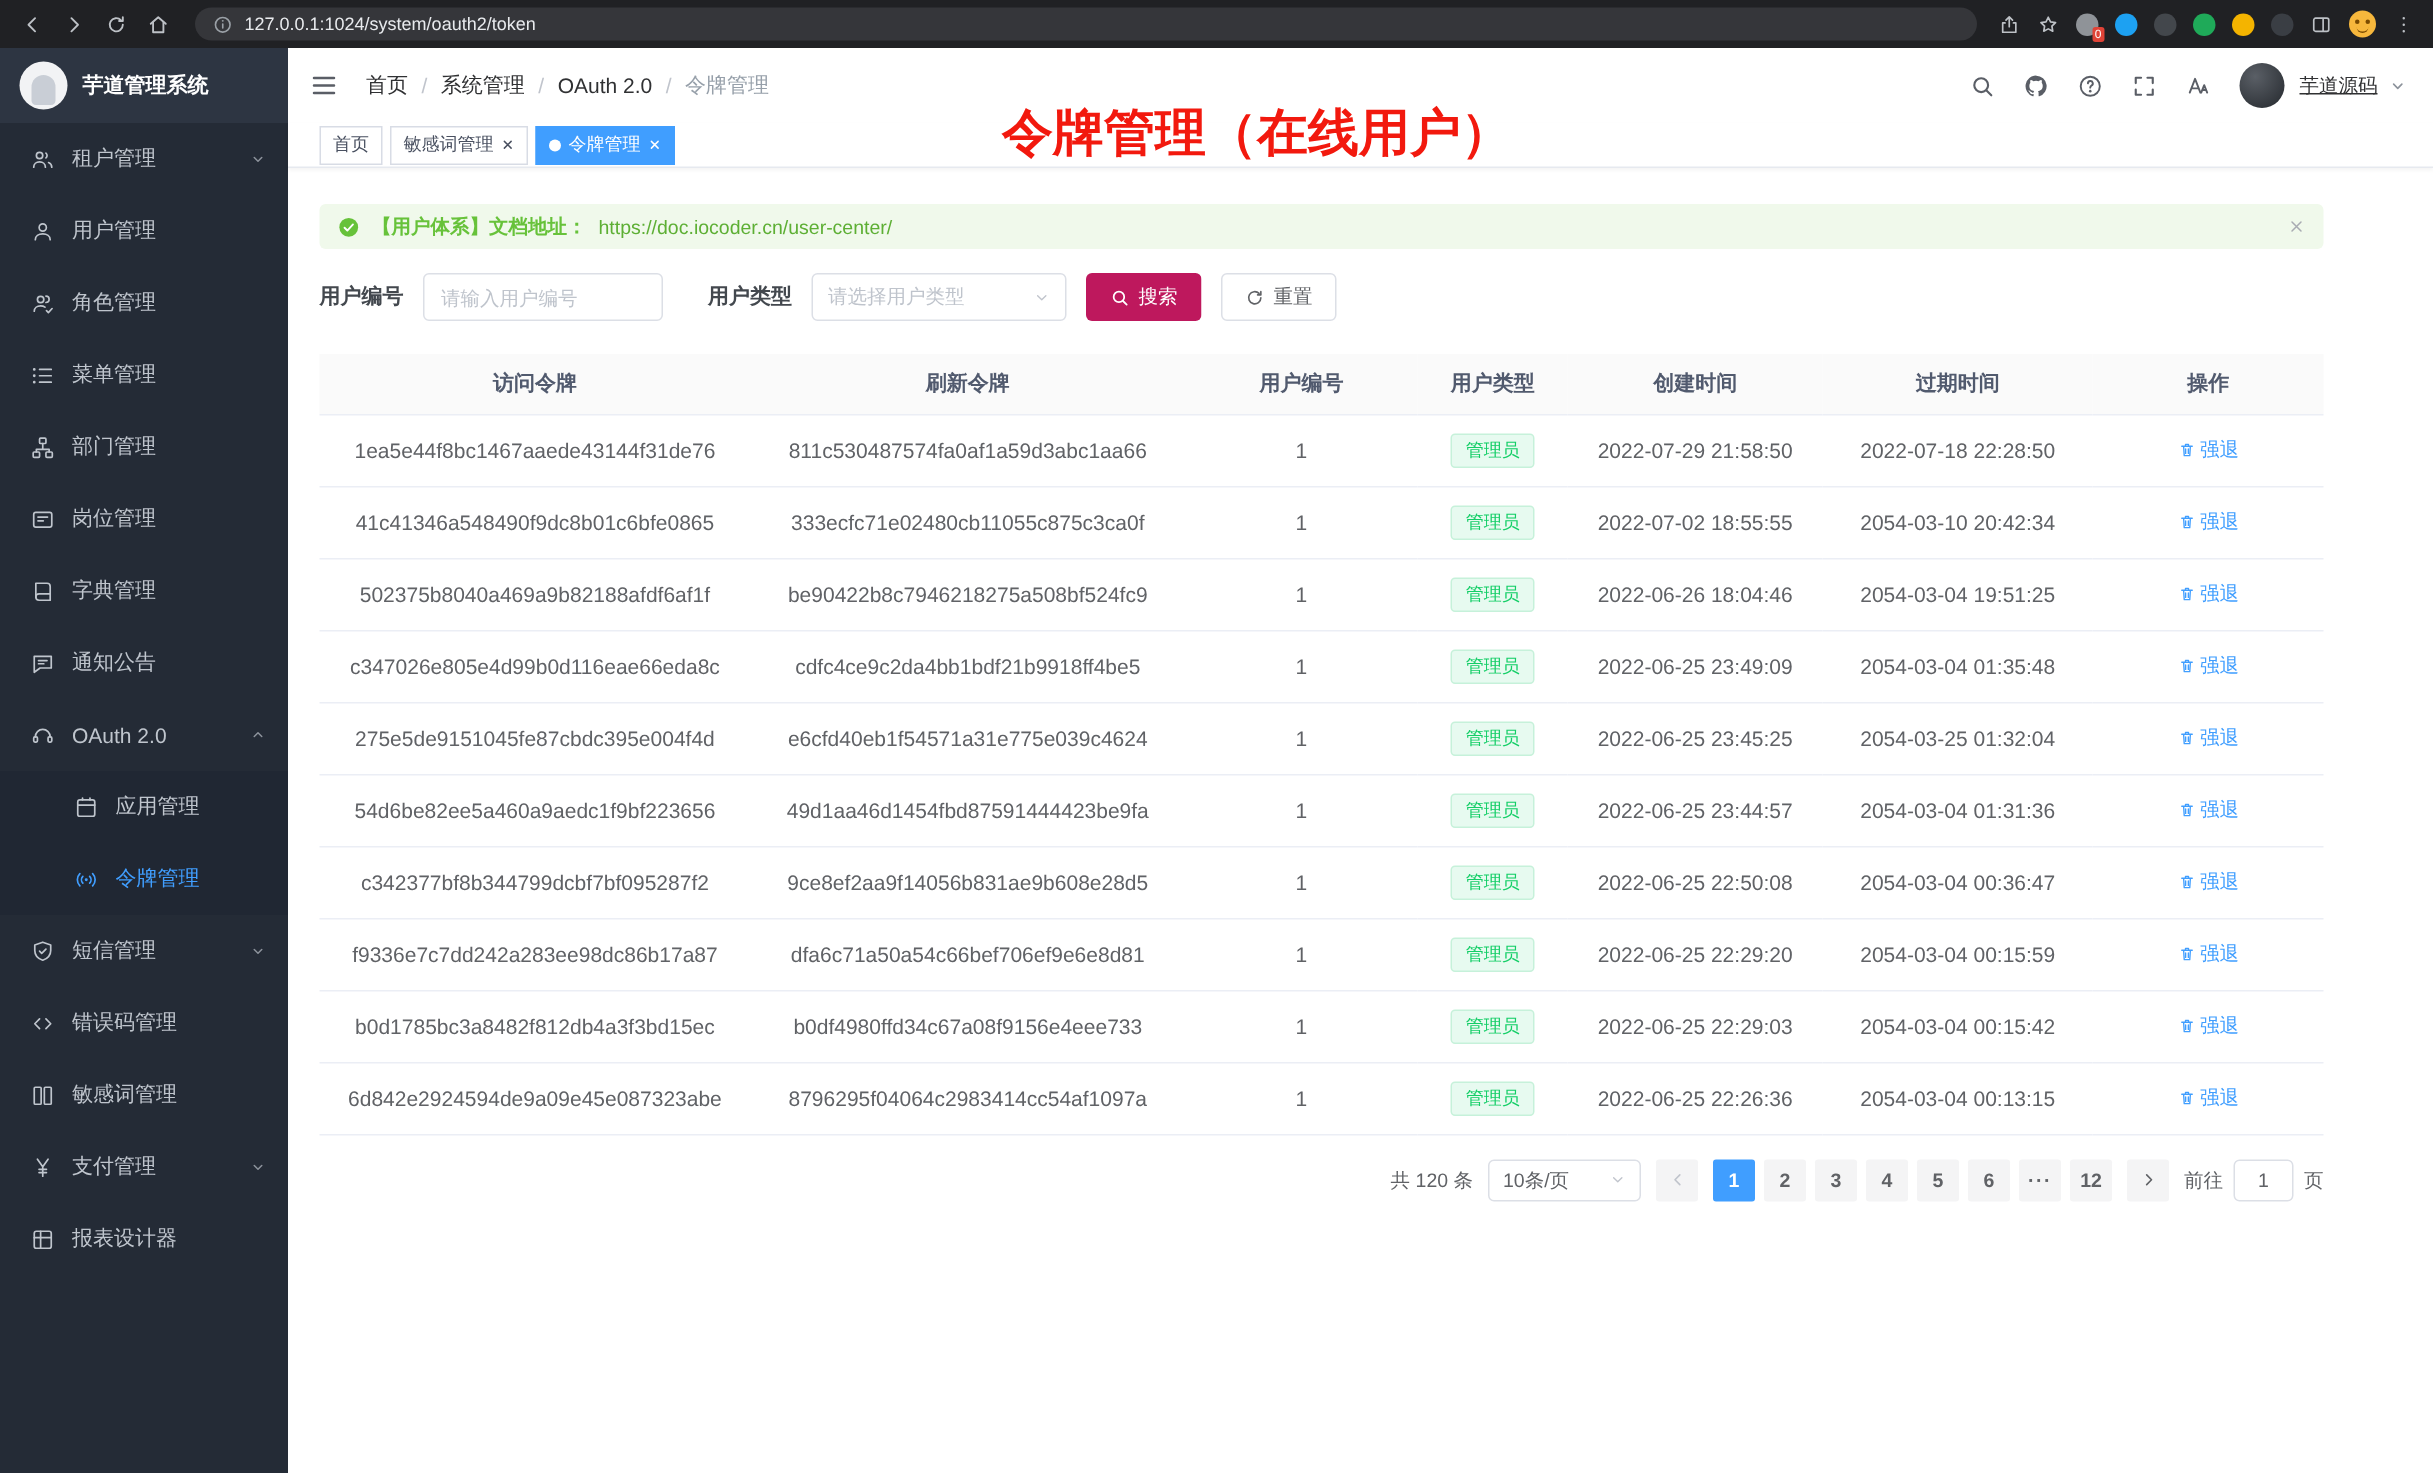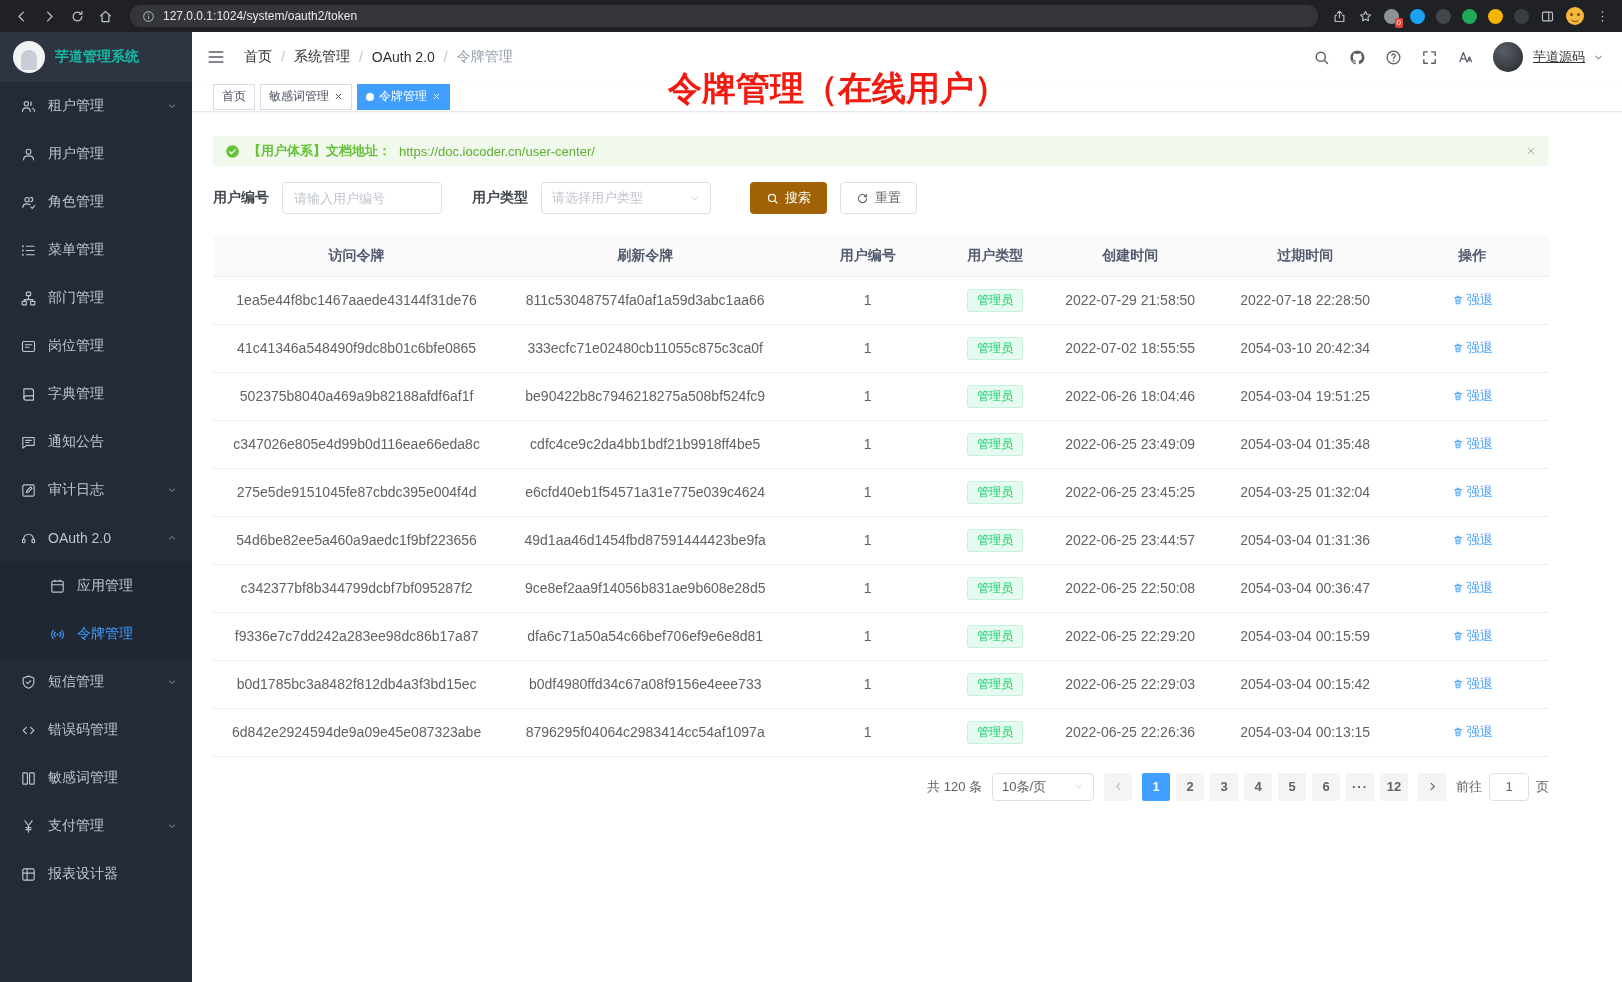--- a/index.html
+++ b/index.html
@@ -27,21 +27,21 @@
   .smiley::after { content:""; position:absolute; left:5px; top:10px; width:8px; height:4px; border-bottom:1.5px solid #7a4b00; border-radius:0 0 8px 8px; }
 
   
   .app { display:flex; height:950px; }
 
   
   .sidebar { width:192px; flex-shrink:0; background:#242b36; display:flex; flex-direction:column; overflow:hidden; }
   .logo-row { height:50px; flex-shrink:0; display:flex; align-items:center; gap:10px; padding:0 13px; background:#2d3542; }
   .logo-avatar { width:32px; height:32px; border-radius:50%; background:#f2f3f5; position:relative; overflow:hidden; flex-shrink:0; }
   .logo-avatar::after { content:""; position:absolute; left:8px; top:9px; width:16px; height:20px; border-radius:8px 8px 3px 3px; background:#c9ced6; }
-  .logo-title { color:#14b8a6; font-size:14px; font-weight:700; white-space:nowrap; }
+  .logo-title { color:#ffffff; font-size:14px; font-weight:700; white-space:nowrap; }
   .menu { flex:1; overflow:hidden; }
   .mi { height:48px; display:flex; align-items:center; gap:11px; padding:0 14px 0 20px; color:#bfc5cd; font-size:14px; cursor:pointer; white-space:nowrap; }
   .mi-icon { width:17px; height:17px; flex-shrink:0; }
   .mi-icon svg { width:17px; height:17px; }
   .mi-label { flex:1; overflow:hidden; }
   .mi-chevron { width:12px; height:12px; color:#8d939c; flex-shrink:0; }
   .mi-chevron svg { width:12px; height:12px; }
   .mi-chevron.up svg { transform:rotate(180deg); }
   .mi.child { padding-left:49px; background:#202733; }
   .mi.active { color:#409eff; }
@@ -80,21 +80,21 @@
 
   .filters { margin-top:16px; display:flex; align-items:center; }
   .f-label { font-size:14px; font-weight:700; color:#43484e; margin-right:13px; white-space:nowrap; }
   .f-input { width:160px; height:32px; border:1px solid #dcdfe6; border-radius:4px; padding:0 11px; font-size:13px; color:#606266; outline:none; font-family:inherit; }
   .f-input::placeholder { color:#bfc4cc; }
   .f-sp1 { width:30px; } .f-sp2 { width:13px; }
   .f-select { width:170px; height:32px; border:1px solid #dcdfe6; border-radius:4px; display:flex; align-items:center; justify-content:space-between; padding:0 10px; color:#bfc4cc; font-size:13px; cursor:pointer; }
   .f-select .sel-arrow { color:#c0c4cc; } .sel-arrow svg { width:11px; height:11px; }
   .btn { height:32px; border-radius:4px; display:inline-flex; align-items:center; gap:6px; padding:0 15px; font-size:13px; cursor:pointer; border:1px solid transparent; font-family:inherit; }
   .btn svg { width:13px; height:13px; }
-  .btn-primary { background:#a16207; color:#fff;margin-left:26px; }
+  .btn-primary { background:#be185d; color:#fff; }
   .btn-plain { background:#fff; border-color:#dcdfe6; color:#606266; }
 
   .tkn-table { width:100%; margin-top:22px; border-collapse:collapse; table-layout:fixed; }
   .tkn-table th { height:40px; background:#fafafa; font-size:14px; font-weight:700; color:#515a6e; border-bottom:1px solid #ebeef5; text-align:center; }
   .tkn-table td { height:48px; text-align:center; font-size:14px; color:#606266; border-bottom:1px solid #ebeef5; white-space:nowrap; overflow:hidden; }
   .tag-success { display:inline-block; padding:2px 9px; font-size:12px; border-radius:3px; color:#13ce66; background:#e7faf0; border:1px solid #c6f1da; }
   .action-link { color:#409eff; font-size:13px; display:inline-flex; align-items:center; gap:3px; cursor:pointer; }
   .action-link svg { width:12px; height:12px; }
 
   .pager { margin-top:16px; display:flex; align-items:center; justify-content:flex-end; gap:10px; font-size:13px; color:#606266; }
@@ -277,34 +277,20 @@
               <path d="M4 5h16v11H9.5L4 20z"></path>
               <path d="M8 9h8M8 12h5"></path>
             </svg>
           </span>
     <span class="mi-label">通知公告</span>
 
   </div>
         <div class="mi">
     <span class="mi-icon">
             <svg viewBox="0 0 24 24" fill="none" stroke="currentColor" stroke-width="1.6" stroke-linecap="round" stroke-linejoin="round">
-              <rect x="4" y="4" width="16" height="16" rx="2"></rect>
-              <path d="M9 15l1-3 5-5 2 2-5 5z"></path>
-            </svg>
-          </span>
-    <span class="mi-label">审计日志</span>
-    <span class="mi-chevron">
-            <svg viewBox="0 0 24 24" fill="none" stroke="currentColor" stroke-width="2" stroke-linecap="round" stroke-linejoin="round">
-              <path d="M7 10l5 5 5-5"></path>
-            </svg>
-          </span>
-  </div>
-        <div class="mi">
-    <span class="mi-icon">
-            <svg viewBox="0 0 24 24" fill="none" stroke="currentColor" stroke-width="1.6" stroke-linecap="round" stroke-linejoin="round">
               <path d="M5 13a7 7 0 0 1 14 0"></path>
               <rect x="3.5" y="13" width="3.5" height="5" rx="1.2"></rect>
               <rect x="17" y="13" width="3.5" height="5" rx="1.2"></rect>
             </svg>
           </span>
     <span class="mi-label">OAuth 2.0</span>
     <span class="mi-chevron up">
             <svg viewBox="0 0 24 24" fill="none" stroke="currentColor" stroke-width="2" stroke-linecap="round" stroke-linejoin="round">
               <path d="M7 10l5 5 5-5"></path>
             </svg>

